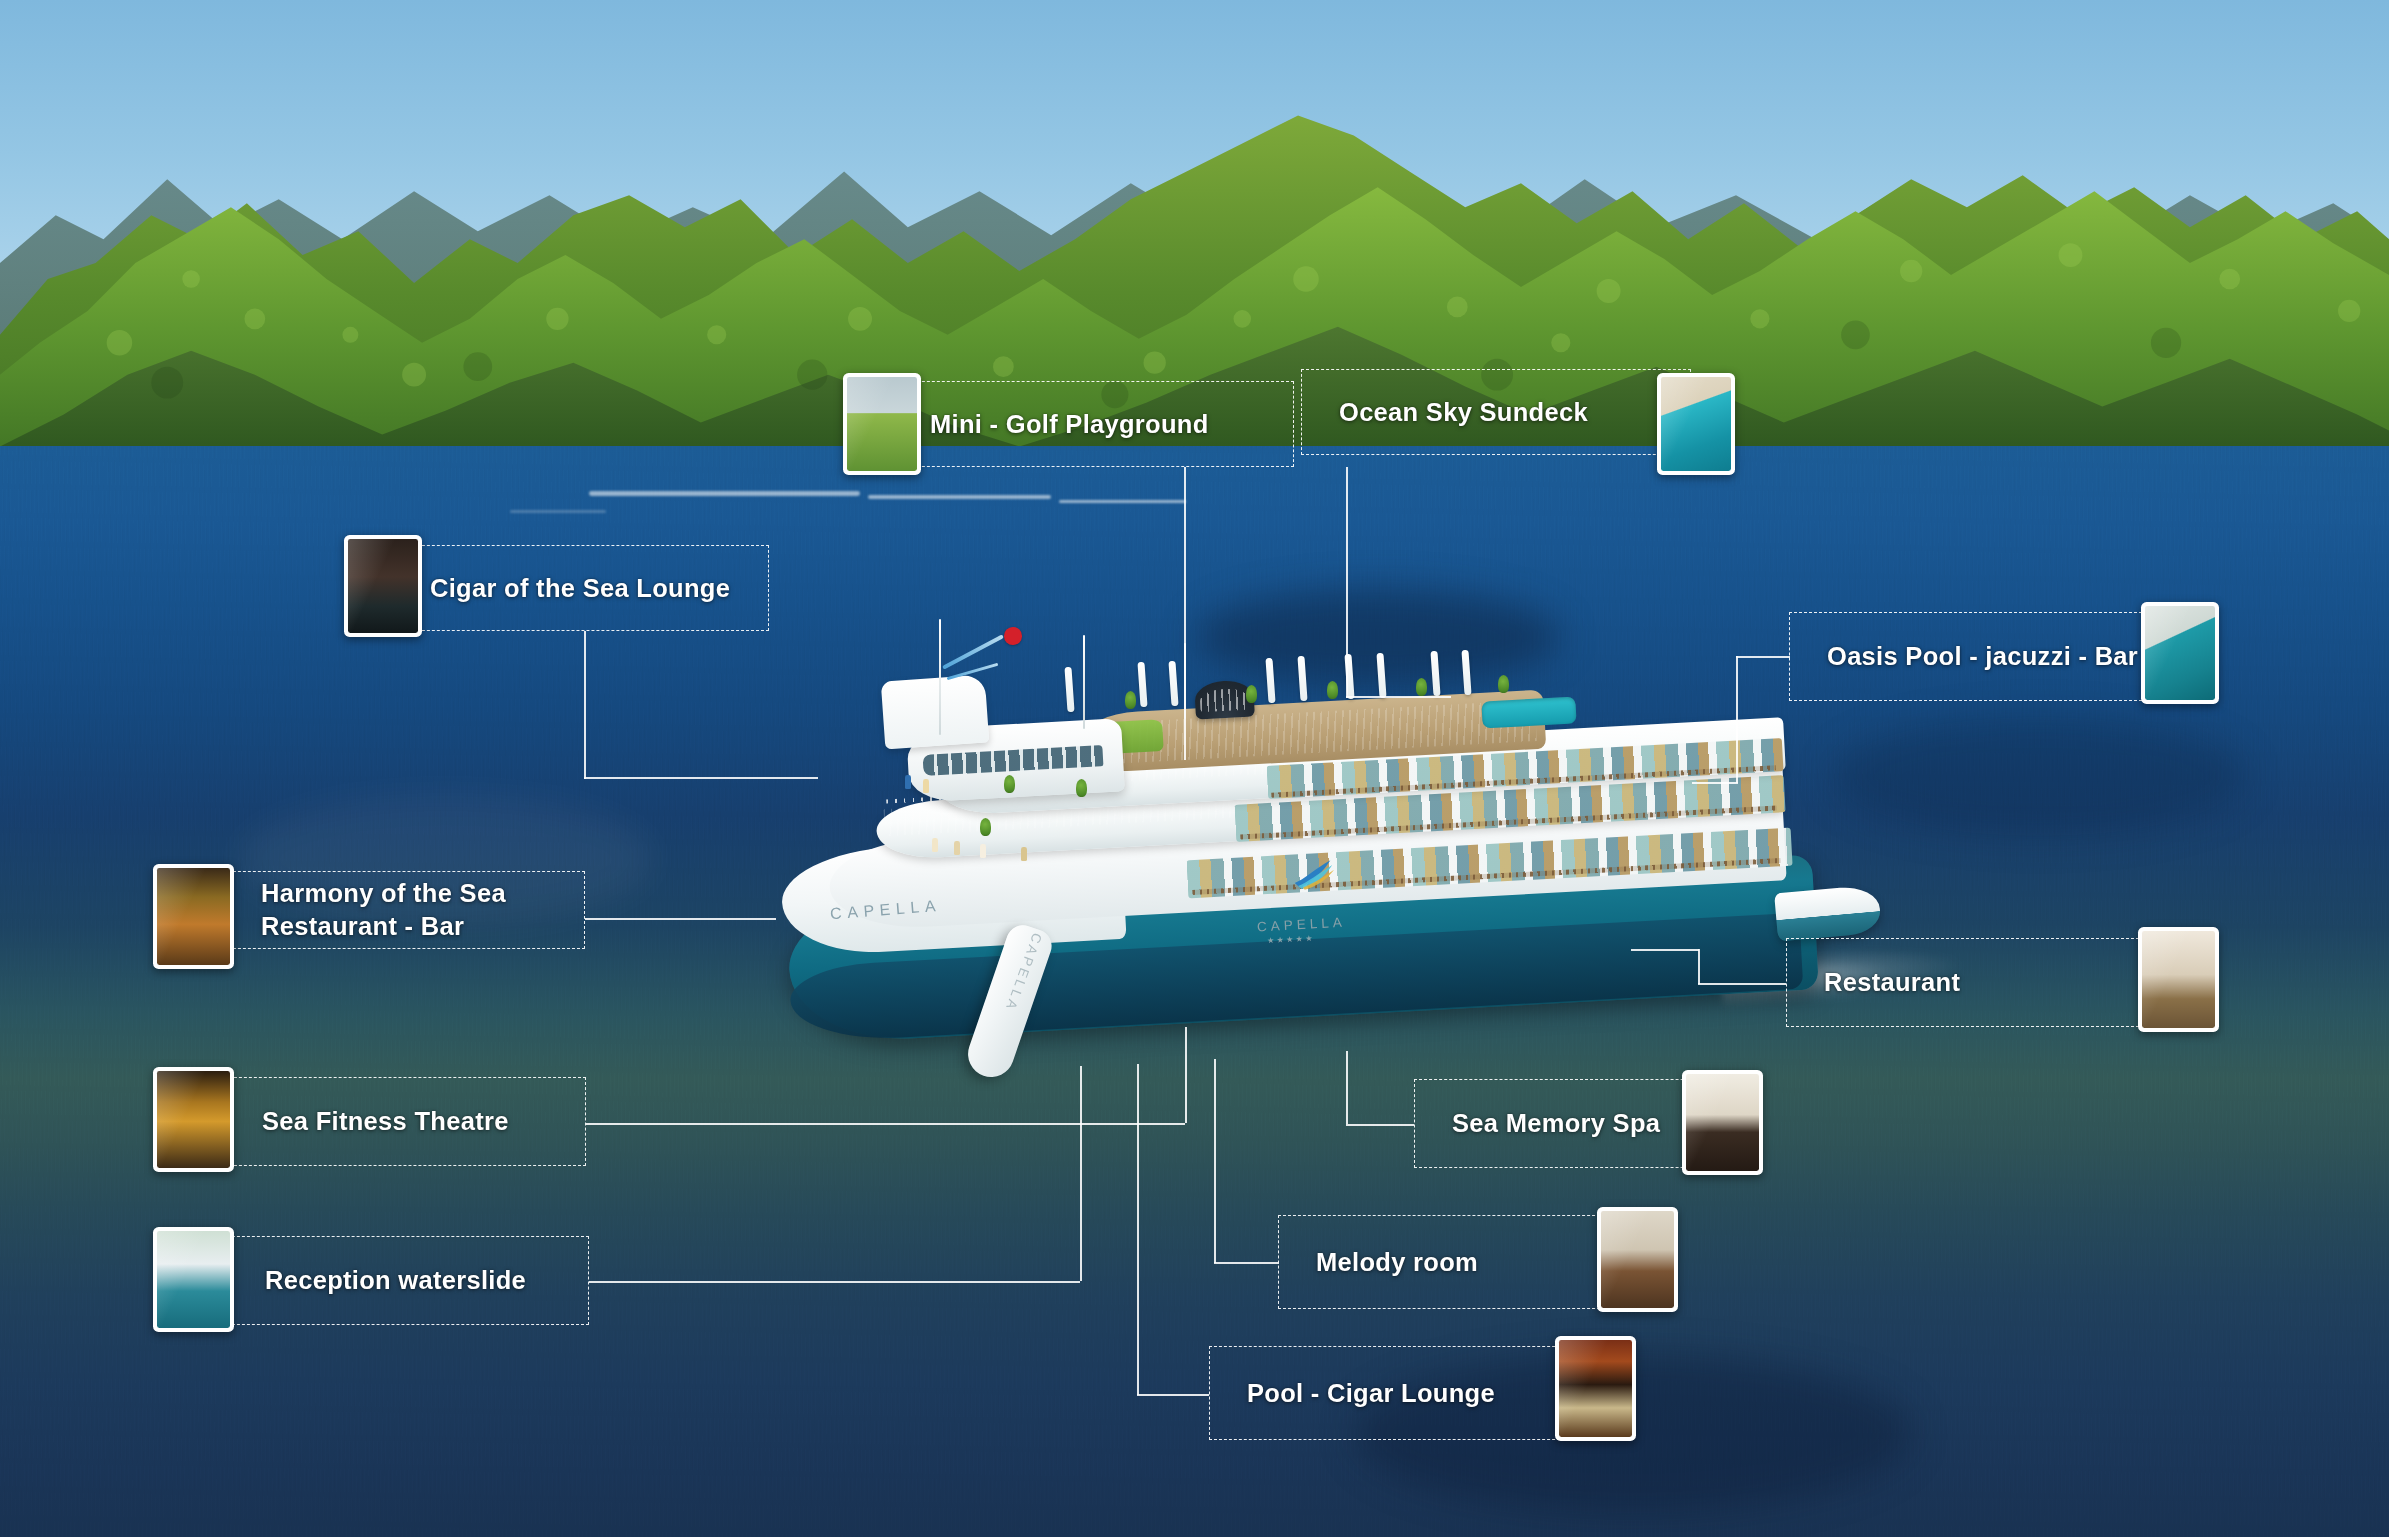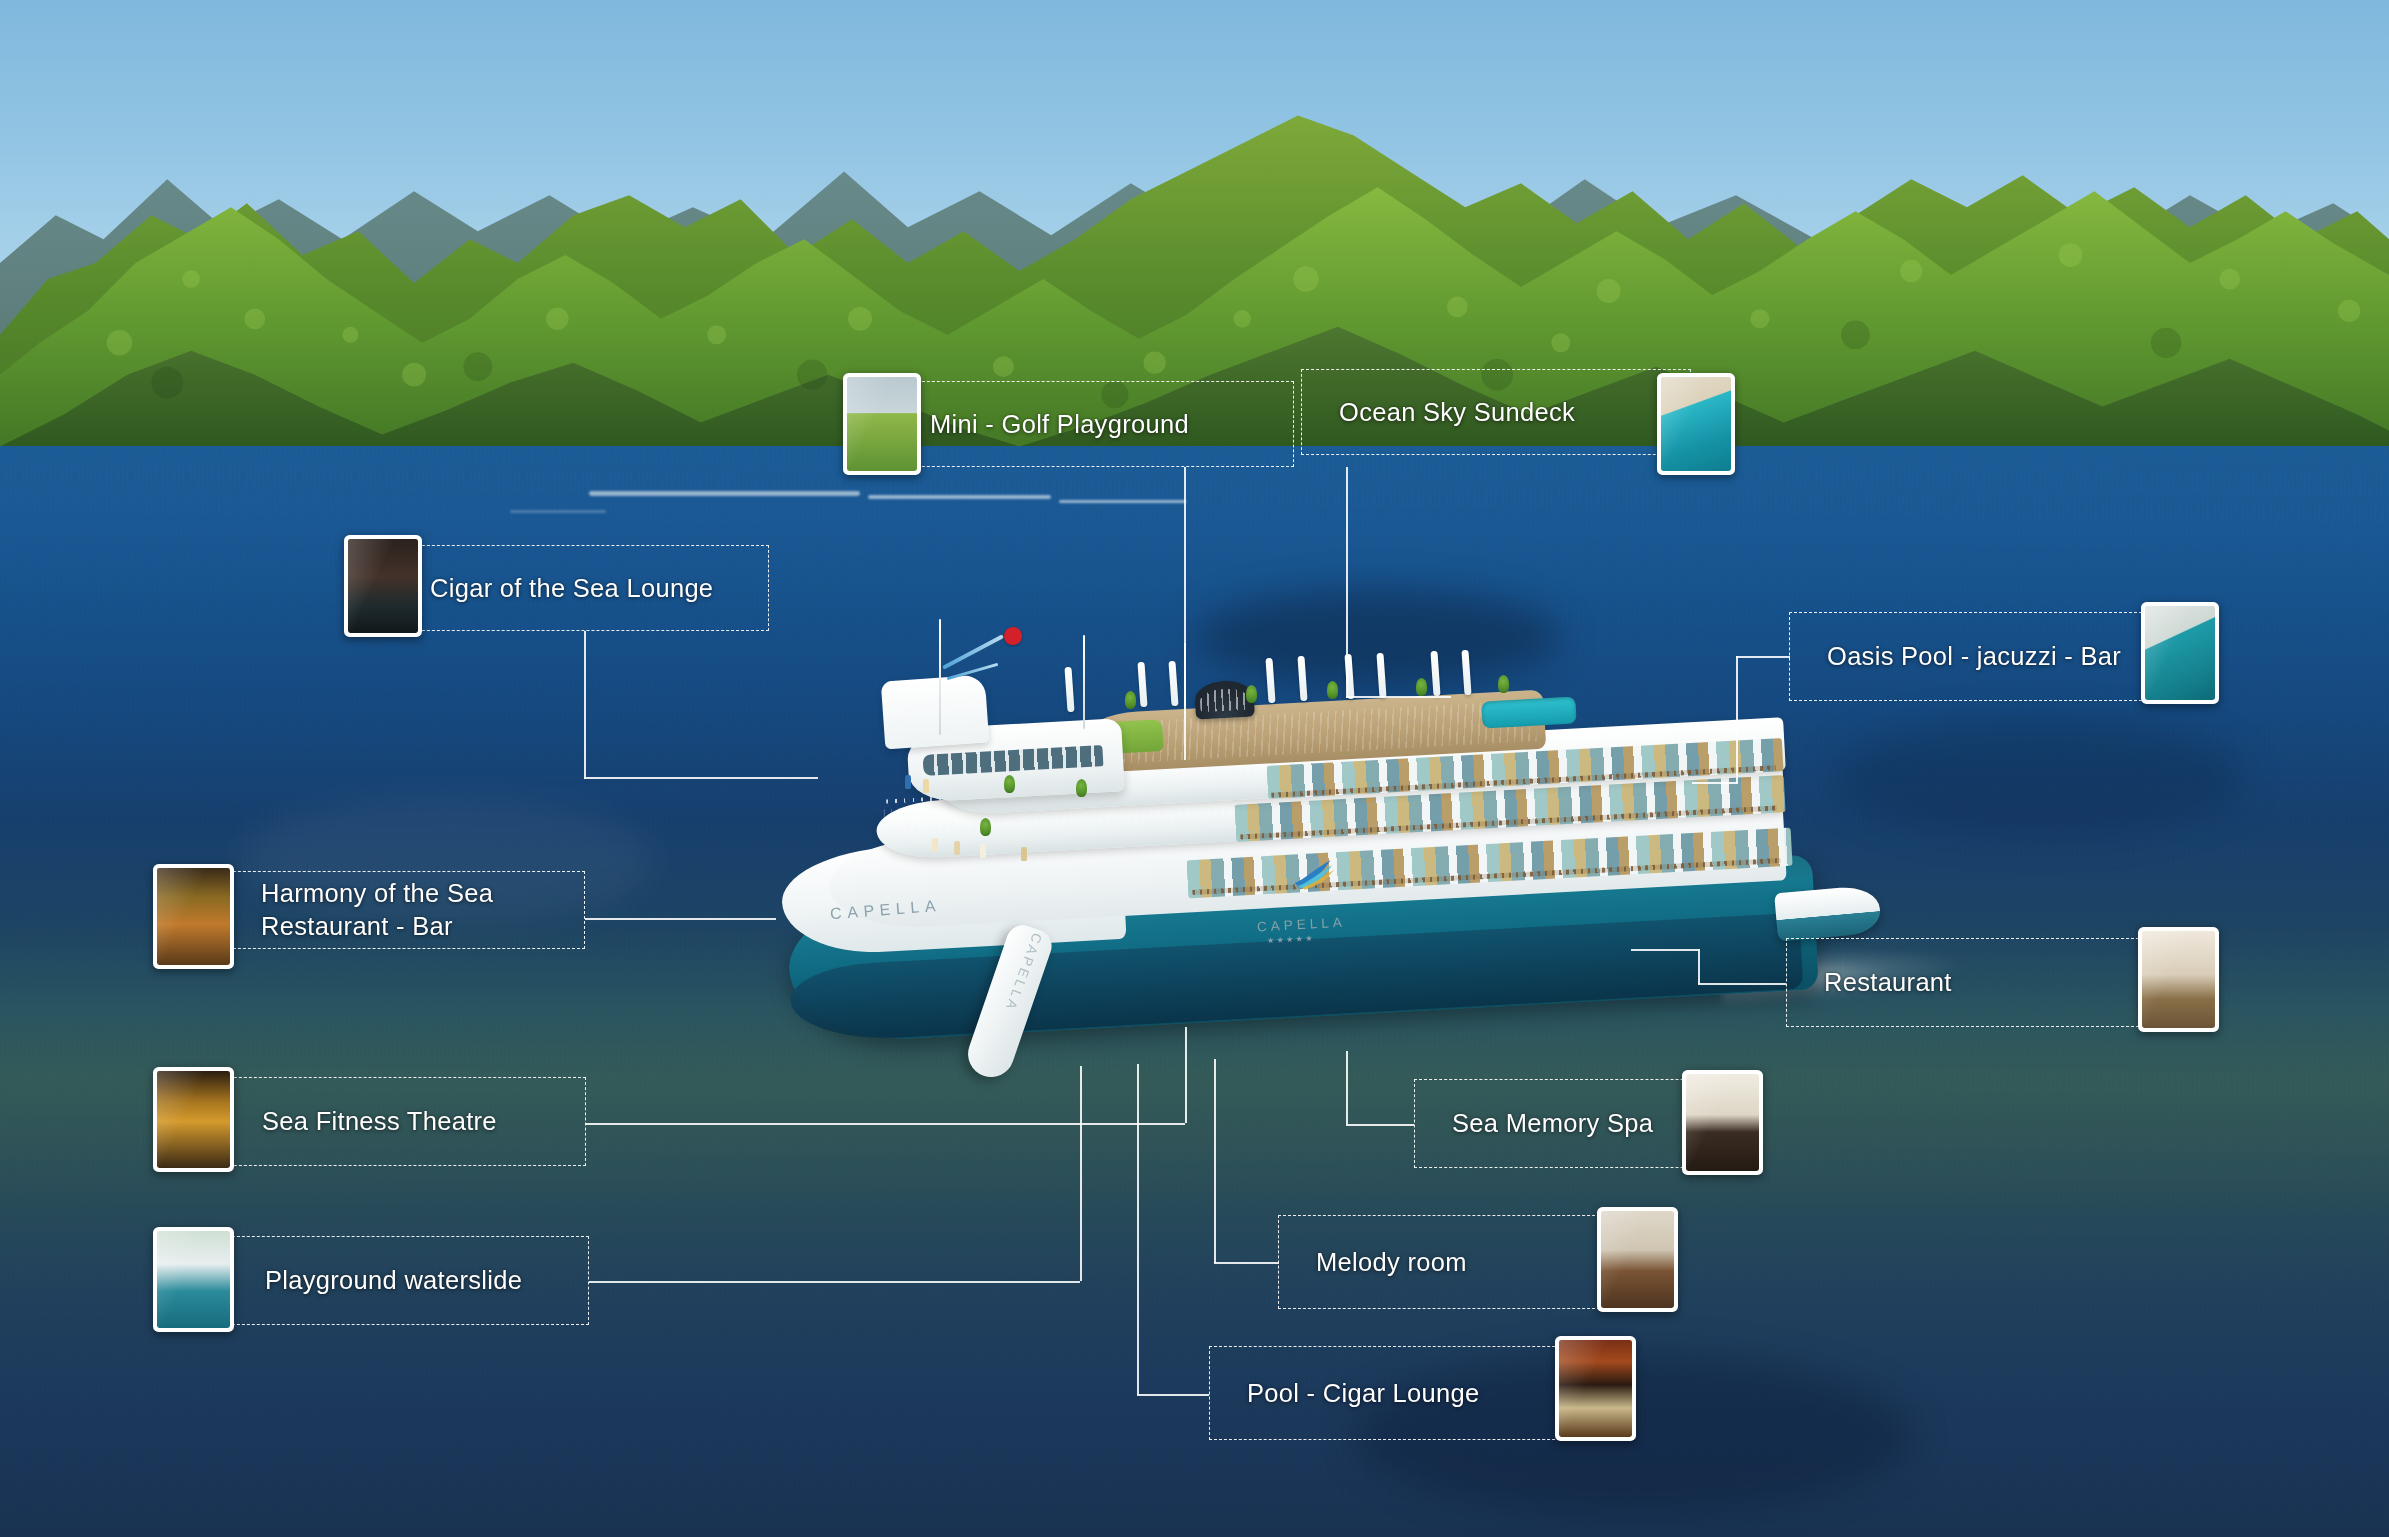--- a/index.html
+++ b/index.html
@@ -197,21 +197,21 @@
 
   
   .callout { position:absolute; }
   .cbox {
     position:absolute;
     border:1.6px dashed rgba(255,255,255,.92);
     display:flex; align-items:center;
     box-sizing:border-box;
   }
   .clabel {
-    color:#ffffff; font-size:25.5px; font-weight:400; line-height:1.28;
+    color:#ffffff; font-size:25.5px; font-weight:700; line-height:1.28;
     letter-spacing:0.3px; white-space:pre-line;
     text-shadow:0 0.8px 4px rgba(0,0,0,.55), 0 0 1.6px rgba(0,0,0,.4);
   }
   .thumb {
     position:absolute; background:#ffffff; padding:4px; border-radius:5.6px;
     box-shadow:0 2.4px 8px rgba(0,0,0,.42);
   }
   .thumb-inner {
     width:100%; height:100%; border-radius:2.4px; overflow:hidden; position:relative;
   }
@@ -514,21 +514,21 @@
         <div class="thumb" style="left: 1682px; top: 1070px; width: 81px; height: 105px;">
           <div class="thumb-inner t-spa">
             <div class="t-sheen"></div>
           </div>
         </div>
       </div>
       <div class="callout">
         <div class="connector conn-h" style="left: 589px; top: 1281px; width: 491px;"></div>
         <div class="connector conn-v" style="left: 1080px; top: 1066px; height: 215px;"></div>
         <div class="cbox" style="left: 207px; top: 1236px; width: 382px; height: 89px; padding-left: 57px;">
-          <div class="clabel">Playground waterslide</div>
+          <div class="clabel">Reception waterslide</div>
         </div>
         <div class="thumb" style="left: 153px; top: 1227px; width: 81px; height: 105px;">
           <div class="thumb-inner t-slide">
             <div class="t-sheen"></div>
           </div>
         </div>
       </div>
       <div class="callout">
         <div class="connector conn-h" style="left: 1214px; top: 1262px; width: 65px;"></div>
         <div class="connector conn-v" style="left: 1214px; top: 1059px; height: 204px;"></div>

